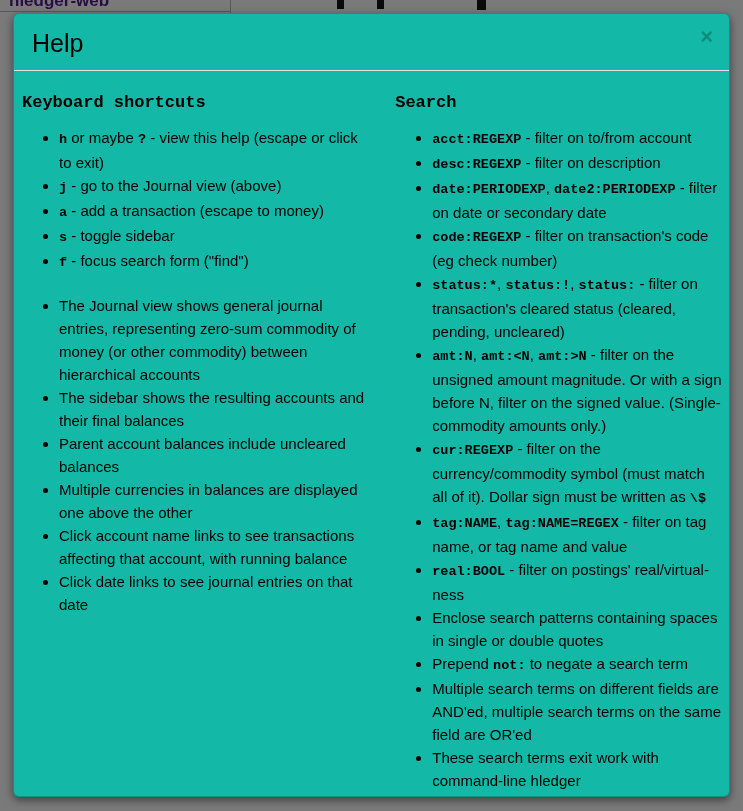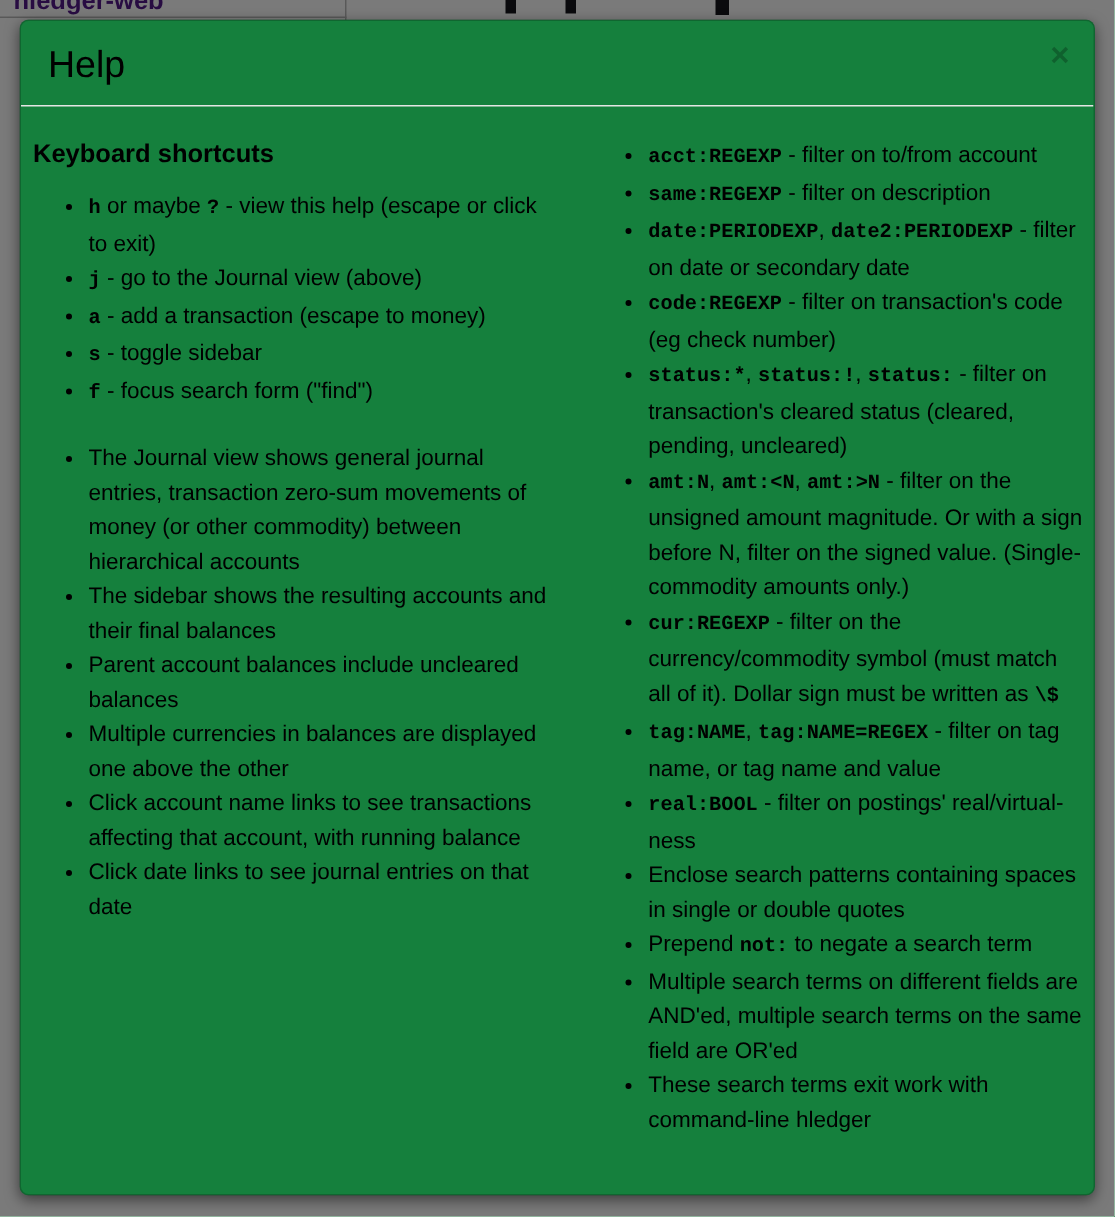--- a/index.html
+++ b/index.html
@@ -25,21 +25,21 @@
   .frag-1 { left: 337px; width: 7px; height: 9px; }
   .frag-2 { left: 377px; width: 7px; height: 9px; }
   .frag-3 { left: 477px; width: 9px; height: 10px; }
 
   
   .backdrop { position: absolute; inset: 0; background: rgba(0,0,0,0.52); }
 
   
   .modal {
     position: absolute; left: 13px; top: 13px; right: 13px; bottom: 14px;
-    background: #15803d;
+    background: #14b8a6;
     border: 1px solid rgba(0,0,0,0.2);
     border-radius: 6px;
     box-shadow: 0 3px 9px rgba(0,0,0,0.5);
     overflow: hidden;
   }
   .modal-header {
     padding: 15px 18px 13px 18px;
     border-bottom: 1px solid #e5e5e5;
     position: relative;
   }
@@ -49,21 +49,21 @@
     background: none; border: none; cursor: pointer;
     font-family: "Liberation Sans", sans-serif;
     font-size: 22px; font-weight: bold; line-height: 1;
     color: #000; opacity: 0.24;
   }
 
   .modal-body { display: flex; padding: 21px 0 20px 0; }
   .col-left  { width: 51.5%; padding: 0 12px 0 8px; }
   .col-right { width: 48.5%; padding: 0 6px 0 13px; }
 
-  .section-heading { font-size: 17px; font-weight: bold; line-height: 21px; margin: 0 0 13px 0; color: #000; }
+  .section-heading { font-size: 17px; font-weight: bold; line-height: 21px; margin: 0 0 13px 0; color: #000; font-family: Liberation Mono, monospace; }
   .section + .section .section-heading { margin-top: 28px; }
 
   ul.help-list { margin: 0 0 20px 0; padding-left: 37px; list-style: disc; }
   .section:last-child ul.help-list { margin-bottom: 14px; }
   ul.help-list li { font-size: 15px; line-height: 23px; color: #000; }
 
   .code {
     font-family: "Liberation Mono", "DejaVu Sans Mono", monospace;
     font-weight: bold;
     font-size: 13.5px;
@@ -95,34 +95,35 @@
         <ul class="help-list">
             <li><span class="code">h</span><span class="txt"> or maybe </span><span class="code">?</span><span class="txt"> - view this help (escape or click to exit)</span></li>
             <li><span class="code">j</span><span class="txt"> - go to the Journal view (above)</span></li>
             <li><span class="code">a</span><span class="txt"> - add a transaction (escape to money)</span></li>
             <li><span class="code">s</span><span class="txt"> - toggle sidebar</span></li>
             <li><span class="code">f</span><span class="txt"> - focus search form ("find")</span></li>
           </ul>
       </div>
       <div class="section">
         <ul class="help-list">
-            <li><span class="txt">The Journal view shows general journal entries, transaction zero-sum movements of money (or other commodity) between hierarchical accounts</span></li>
+            <li><span class="txt">The Journal view shows general journal entries, representing zero-sum commodity of money (or other commodity) between hierarchical accounts</span></li>
             <li><span class="txt">The sidebar shows the resulting accounts and their final balances</span></li>
             <li><span class="txt">Parent account balances include uncleared balances</span></li>
             <li><span class="txt">Multiple currencies in balances are displayed one above the other</span></li>
             <li><span class="txt">Click account name links to see transactions affecting that account, with running balance</span></li>
             <li><span class="txt">Click date links to see journal entries on that date</span></li>
           </ul>
       </div>
     </div>
     <div class="col-right">
       <div class="section">
+        <h4 class="section-heading">Search</h4>
         <ul class="help-list">
             <li><span class="code">acct:REGEXP</span><span class="txt"> - filter on to/from account</span></li>
-            <li><span class="code">same:REGEXP</span><span class="txt"> - filter on description</span></li>
+            <li><span class="code">desc:REGEXP</span><span class="txt"> - filter on description</span></li>
             <li><span class="code">date:PERIODEXP</span><span class="txt">, </span><span class="code">date2:PERIODEXP</span><span class="txt"> - filter on date or secondary date</span></li>
             <li><span class="code">code:REGEXP</span><span class="txt"> - filter on transaction's code (eg check number)</span></li>
             <li><span class="code">status:*</span><span class="txt">, </span><span class="code">status:!</span><span class="txt">, </span><span class="code">status:</span><span class="txt"> - filter on transaction's cleared status (cleared, pending, uncleared)</span></li>
             <li><span class="code">amt:N</span><span class="txt">, </span><span class="code">amt:&lt;N</span><span class="txt">, </span><span class="code">amt:&gt;N</span><span class="txt"> - filter on the unsigned amount magnitude. Or with a sign before N, filter on the signed value. (Single-commodity amounts only.)</span></li>
             <li><span class="code">cur:REGEXP</span><span class="txt"> - filter on the currency/commodity symbol (must match all of it). Dollar sign must be written as </span><span class="code">\$</span></li>
             <li><span class="code">tag:NAME</span><span class="txt">, </span><span class="code">tag:NAME=REGEX</span><span class="txt"> - filter on tag name, or tag name and value</span></li>
             <li><span class="code">real:BOOL</span><span class="txt"> - filter on postings' real/virtual-ness</span></li>
             <li><span class="txt">Enclose search patterns containing spaces in single or double quotes</span></li>
             <li><span class="txt">Prepend </span><span class="code">not:</span><span class="txt"> to negate a search term</span></li>
             <li><span class="txt">Multiple search terms on different fields are AND'ed, multiple search terms on the same field are OR'ed</span></li>

